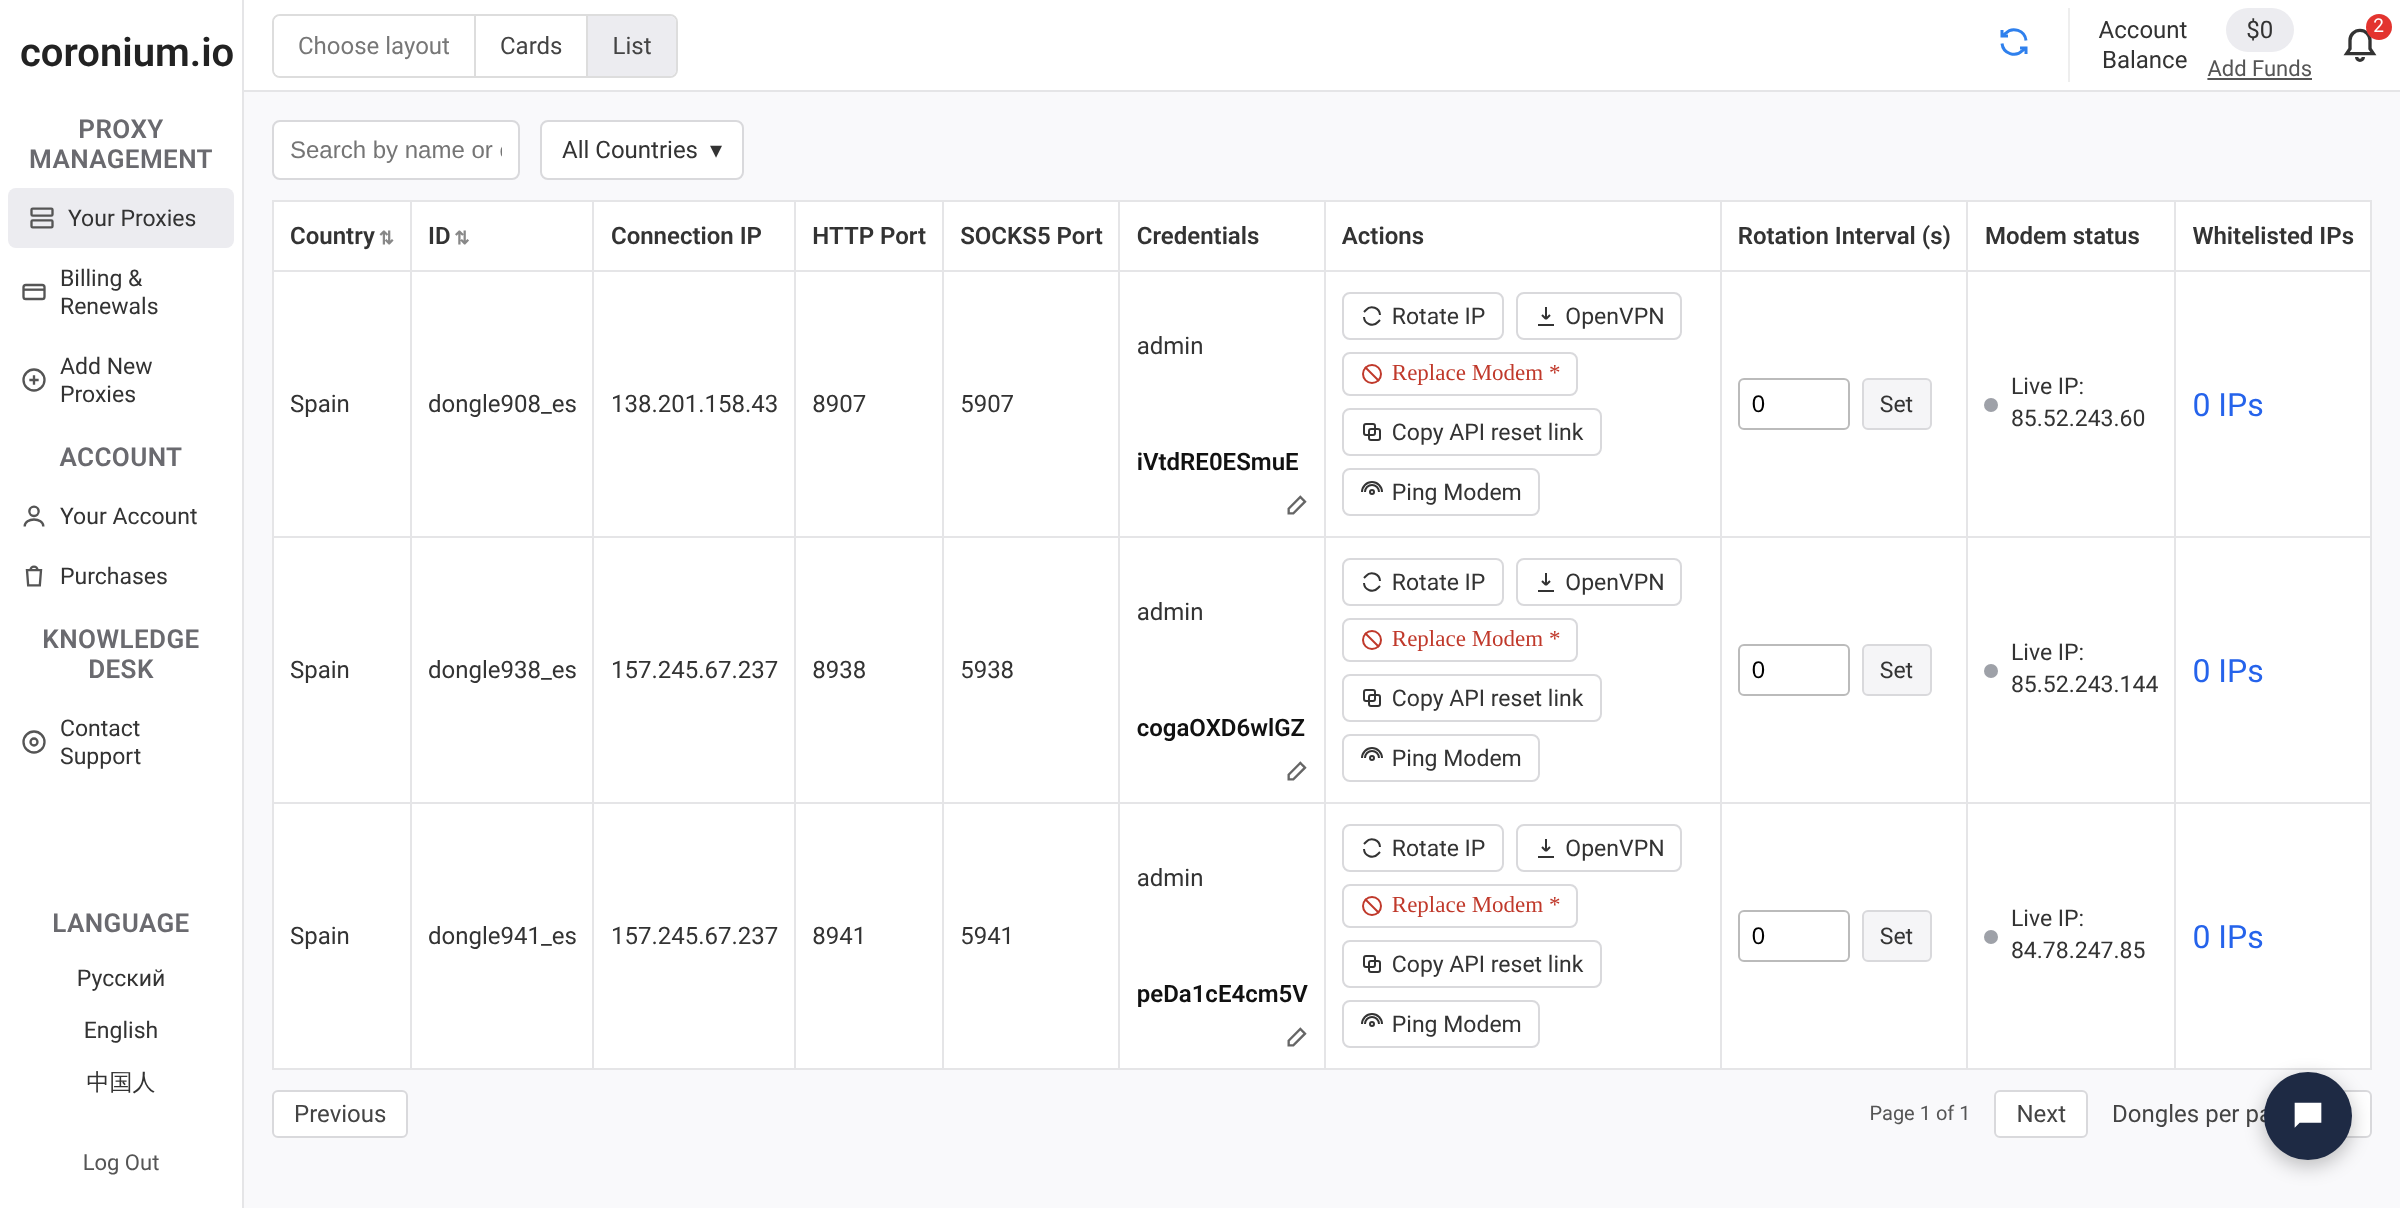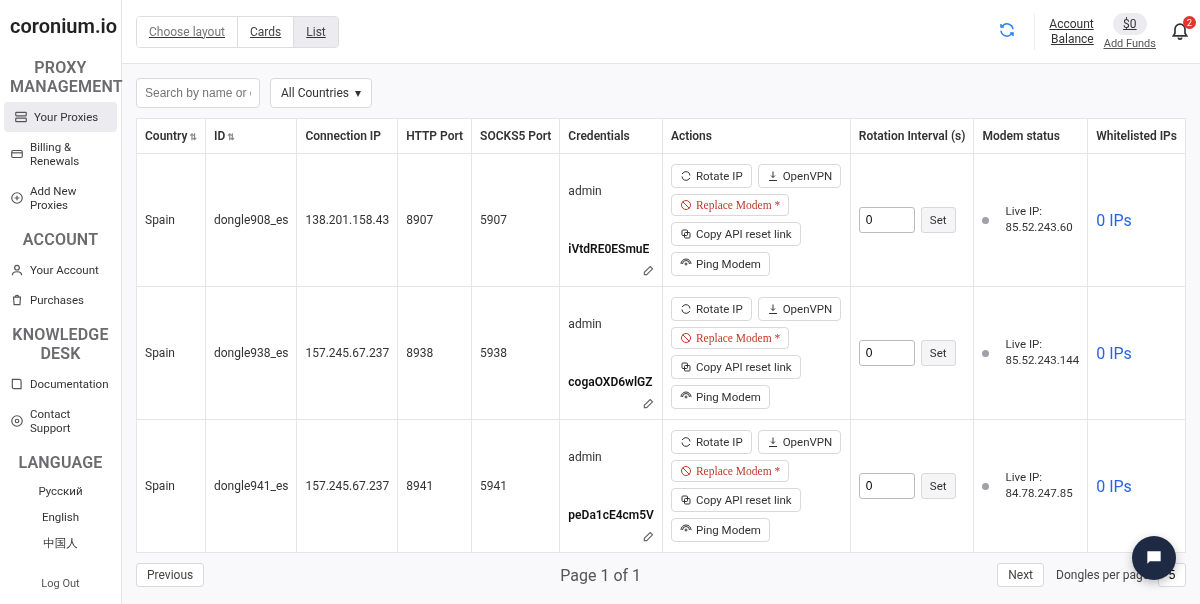--- a/index.html
+++ b/index.html
@@ -1,27 +1,27 @@
 <!DOCTYPE html>
 <html><head>
 <meta charset="utf-8">
 <style>
   * { box-sizing: border-box; }
   body { margin: 0; font-family: -apple-system, BlinkMacSystemFont, "Segoe UI", Roboto, Arial, sans-serif; font-size: 13px; color: #333; background: #f9f9fb; }
   .logo { font-size: 20px; font-weight: 600; color: #222; padding: 14px 10px 10px 10px; }
   .app { display: flex; min-height: 100vh; }
   .sidebar { width: 122px; flex: 0 0 122px; background: #fff; border-right: 1px solid #e5e5e7; display: flex; flex-direction: column; font-size: 11.5px; }
-  .side-section-title { color: #6a6a6f; font-size: 16px; font-weight: 600; padding: 10px 10px 6px 10px; letter-spacing: .2px; text-align: center; }
+  .side-section-title { color: #6a6a6f; font-size: 13px; font-weight: 600; padding: 10px 10px 6px 10px; letter-spacing: .2px; text-align: center; }
   .side-item { display: flex; align-items: center; gap: 6px; padding: 8px 10px; color: #333; cursor: pointer; }
   .side-item.active { background: #ececf0; border-radius: 4px; margin: 0 4px; }
   .side-ico { width: 14px; height: 14px; display: inline-flex; align-items: center; justify-content: center; color: #555; flex-shrink: 0; }
   .lang { text-align: center; padding: 6px 0; cursor: pointer; color: #333; }
   .bottom { margin-top: auto; }
   .main { flex: 1; display: flex; flex-direction: column; }
-  .topbar { display: flex; align-items: center; border-bottom: 1px solid #e5e5e7; background: #fff; padding: 8px 10px; height: 64px; text-decoration: underline; }
+  .topbar { display: flex; align-items: center; border-bottom: 1px solid #e5e5e7; background: #fff; padding: 8px 10px; height: 46px; }
   .seggroup { display: inline-flex; border: 1px solid #ddd; border-radius: 4px; overflow: hidden; margin-left: 4px; }
   .seggroup .seg { padding: 8px 12px; font-size: 12px; cursor: pointer; background: #fff; border-right: 1px solid #ddd; color: #444; }
   .seggroup .seg:last-child { border-right: none; }
   .seggroup .seg.static { color: #777; cursor: default; }
   .seggroup .seg.active { background: #ececf0; }
   .spacer { flex: 1; }
   .balance-box { display: flex; align-items: center; gap: 10px; border-left: 1px solid #eee; padding-left: 14px; margin-left: 14px; }
   .balance-text { font-size: 12px; color: #333; text-align: right; line-height: 1.25; }
   .balance-chip { background: #ececf0; padding: 4px 10px; border-radius: 12px; font-size: 12px; color: #333; }
   .addfunds { font-size: 11px; color: #555; text-decoration: underline; cursor: pointer; }
@@ -39,27 +39,27 @@
   .cred-user { color: #333; }
   .cred-pass { font-weight: 600; color: #111; margin-top: 44px; }
   .edit-cred { position: absolute; right: 6px; bottom: 6px; cursor: pointer; color: #666; }
   .action-row { display: flex; flex-wrap: wrap; gap: 6px; }
   .btn { border: 1px solid #d9d9dc; background: #fff; border-radius: 4px; padding: 4px 8px; font-size: 11.5px; cursor: pointer; display: inline-flex; align-items: center; gap: 4px; color: #333; white-space: nowrap; }
   .btn.danger { color: #c0392b; font-family: Liberation Serif, serif; }
   .btn .bico { width: 12px; height: 12px; display: inline-flex; align-items: center; justify-content: center; }
   .interval-wrap { display: flex; gap: 6px; align-items: center; }
   .interval-wrap input { width: 56px; padding: 5px 6px; border: 1px solid #bbb; border-radius: 3px; font-size: 12px; }
   .interval-wrap .set-btn { border: 1px solid #d9d9dc; background: #f5f5f7; border-radius: 3px; padding: 5px 8px; font-size: 11.5px; cursor: pointer; }
-  .status-cell { display: flex; align-items: center; gap: 16px; }
+  .status-cell { display: flex; align-items: center; gap: 6px; }
   .dot { width: 7px; height: 7px; border-radius: 50%; background: #9ea1a8; display: inline-block; }
   .status-text { font-size: 11.5px; color: #333; line-height: 1.35; }
   .whitelist-link { color: #2563eb; cursor: pointer; font-size: 16px; }
   .pager { display: flex; align-items: center; margin-top: 10px; gap: 12px; }
   .pager .nav { border: 1px solid #d9d9dc; background: #fff; padding: 4px 10px; font-size: 12px; border-radius: 3px; cursor: pointer; color: #444; }
-  .pager .page-indicator { flex: 1; text-align: center; color: #555; font-size: 16px; }
+  .pager .page-indicator { flex: 1; text-align: right; color: #555; font-size: 10px; }
   .perpage-wrap { display: flex; align-items: center; gap: 6px; color: #444; font-size: 12px; }
   .perpage-wrap input { width: 28px; padding: 4px 4px; border: 1px solid #d9d9dc; border-radius: 3px; text-align: center; font-size: 12px; }
   .footnote { color: #c0392b; font-size: 11.5px; margin-top: 8px; }
   .chat-fab { position: fixed; right: 24px; bottom: 24px; width: 44px; height: 44px; border-radius: 50%; background: #1e2a44; display: flex; align-items: center; justify-content: center; color: #fff; cursor: pointer; box-shadow: 0 3px 10px rgba(0,0,0,.25); }
   .refresh-ico { color: #2f80ed; cursor: pointer; margin-right: 4px; }
 </style>
 </head>
 <body>
 
 <div class="app">
@@ -108,28 +108,20 @@
     <div class="side-item">
       <span class="side-ico">
           <svg viewBox="0 0 24 24" width="14" height="14" fill="none" stroke="currentColor" stroke-width="2">
             <path d="M6 7h12l-1 13H7L6 7zM9 7a3 3 0 016 0"></path>
           </svg>
         </span>
       <span>Purchases</span>
     </div>
 
     <div class="side-section-title">KNOWLEDGE DESK</div>
-    <div class="side-item">
-      <span class="side-ico">
-          <svg viewBox="0 0 24 24" width="14" height="14" fill="none" stroke="currentColor" stroke-width="2">
-            <path d="M4 4h12a3 3 0 013 3v13H7a3 3 0 01-3-3V4z"></path>
-          </svg>
-        </span>
-      <span>Documentation</span>
-    </div>
     <div class="side-item">
       <span class="side-ico">
           <svg viewBox="0 0 24 24" width="14" height="14" fill="none" stroke="currentColor" stroke-width="2">
             <circle cx="12" cy="12" r="9"></circle>
             <circle cx="12" cy="12" r="3"></circle>
           </svg>
         </span>
       <span>Contact Support</span>
     </div>
 

